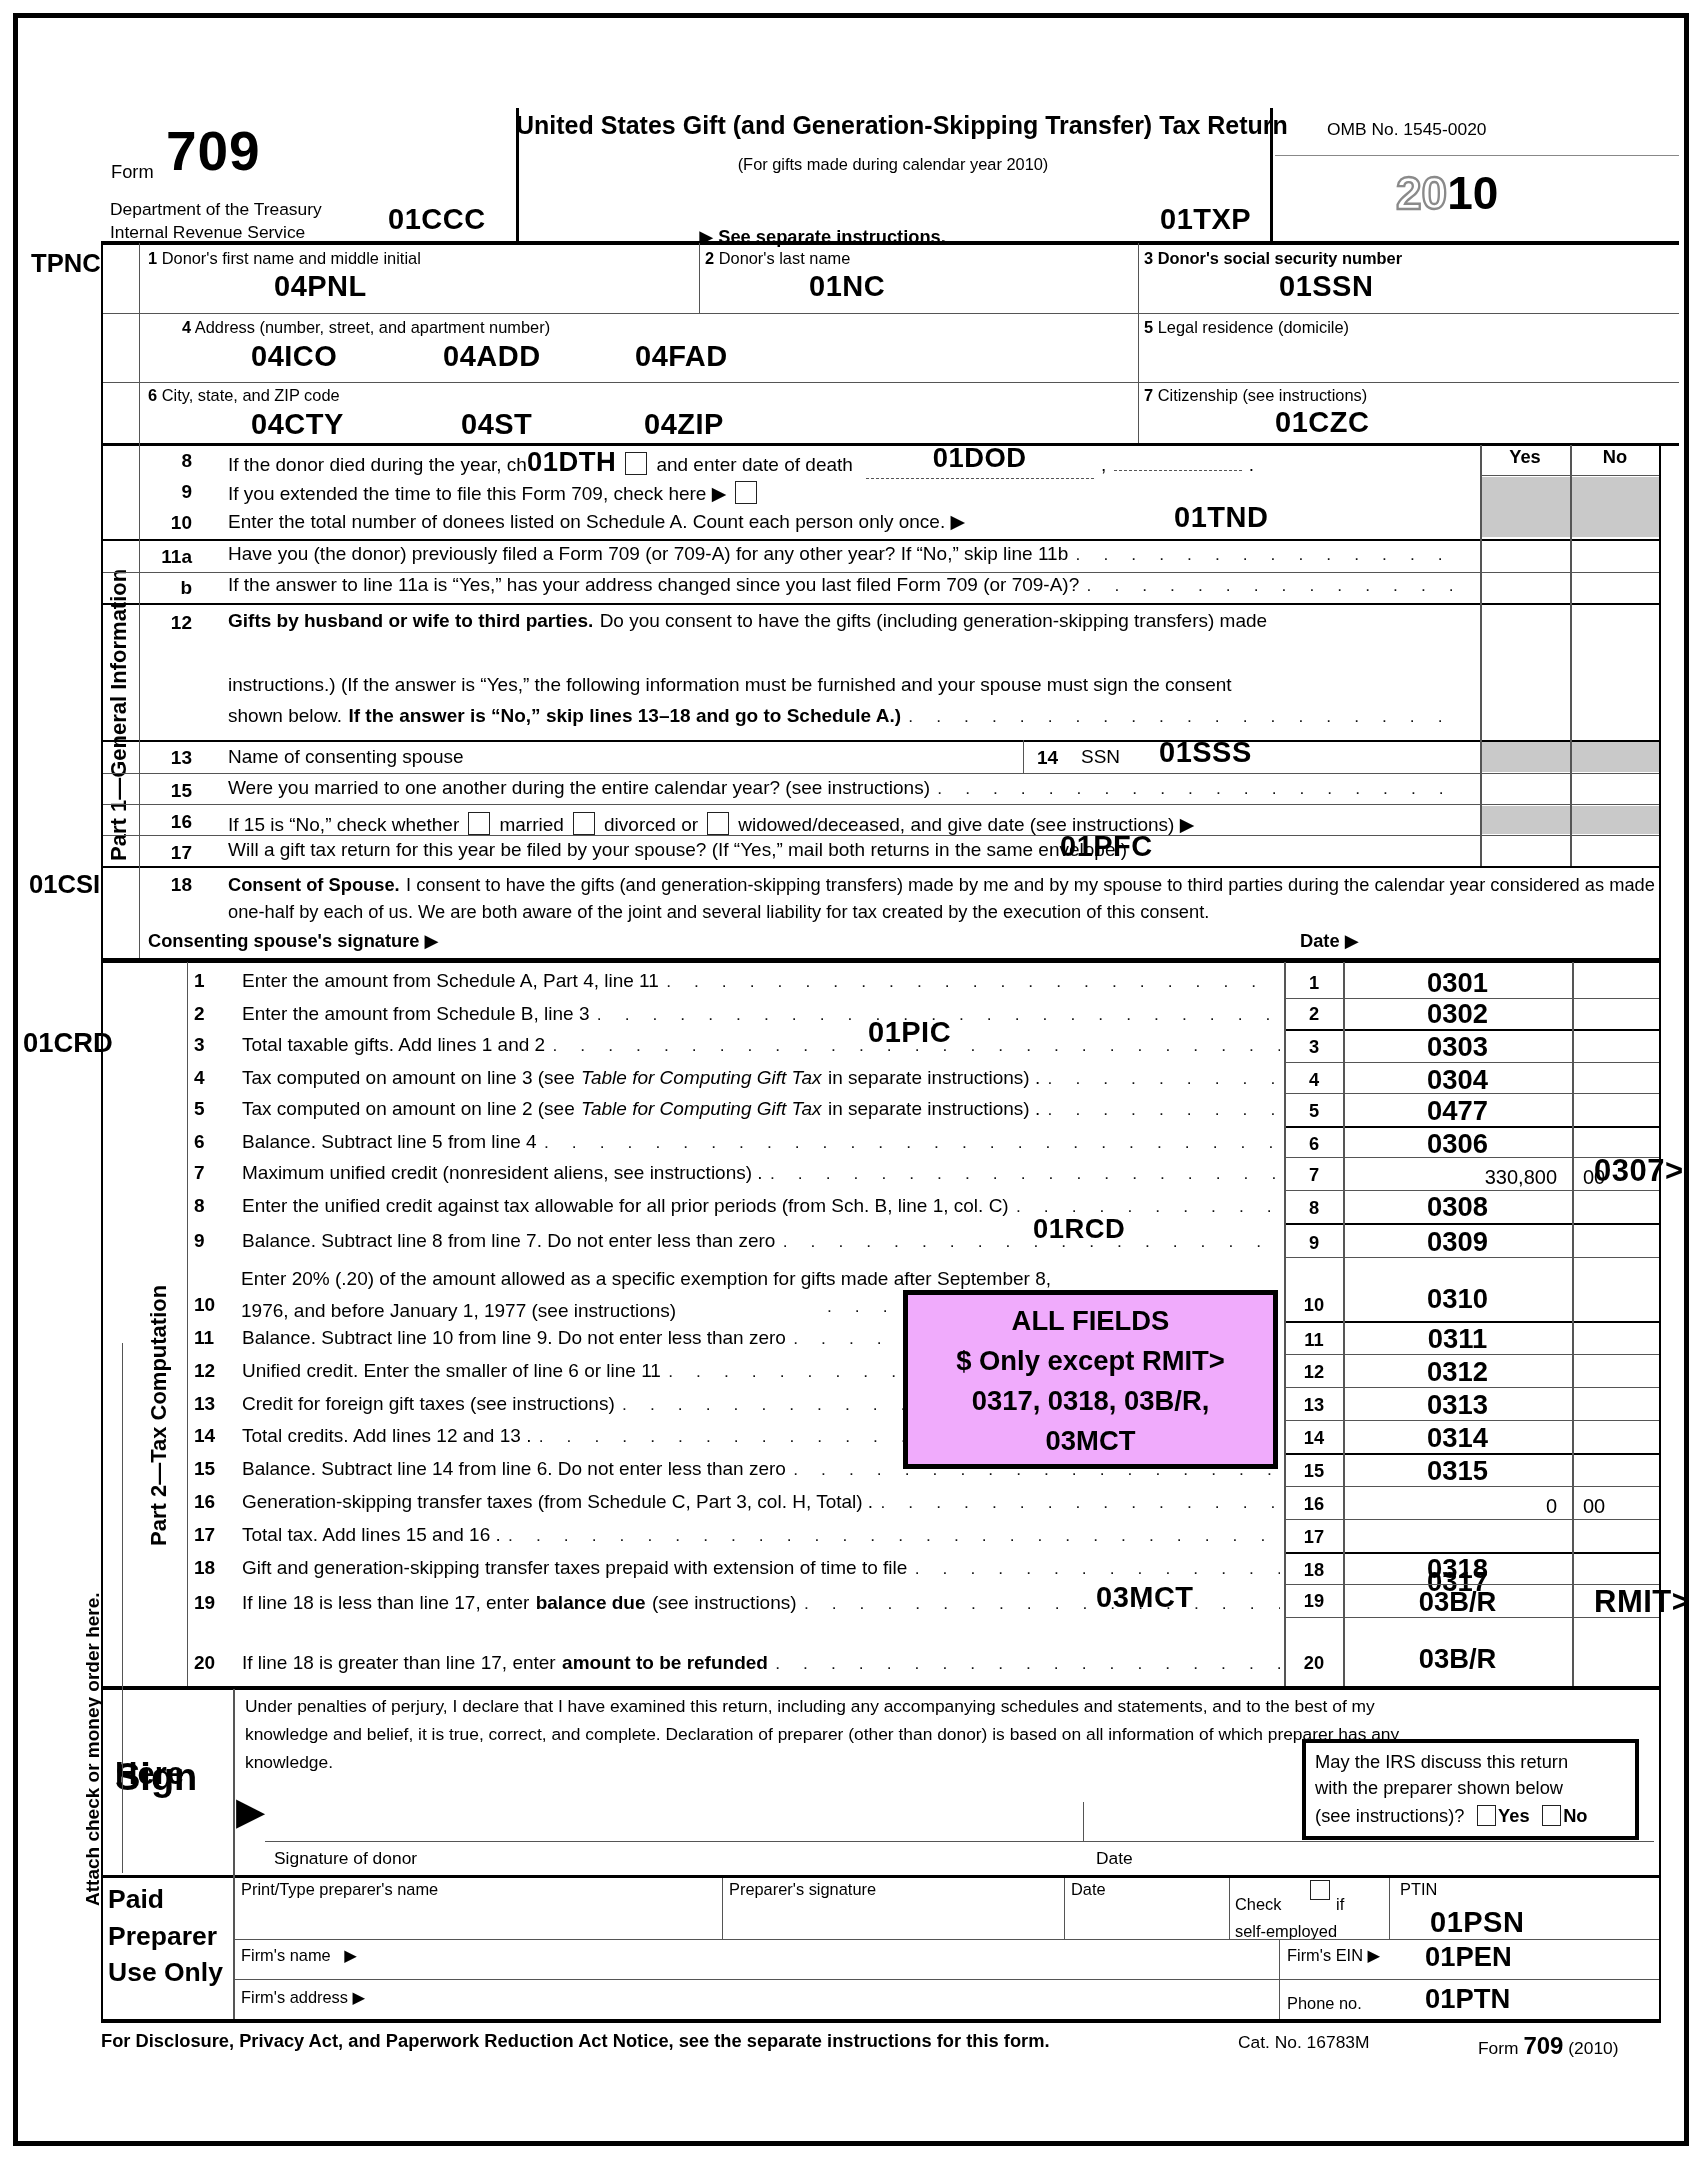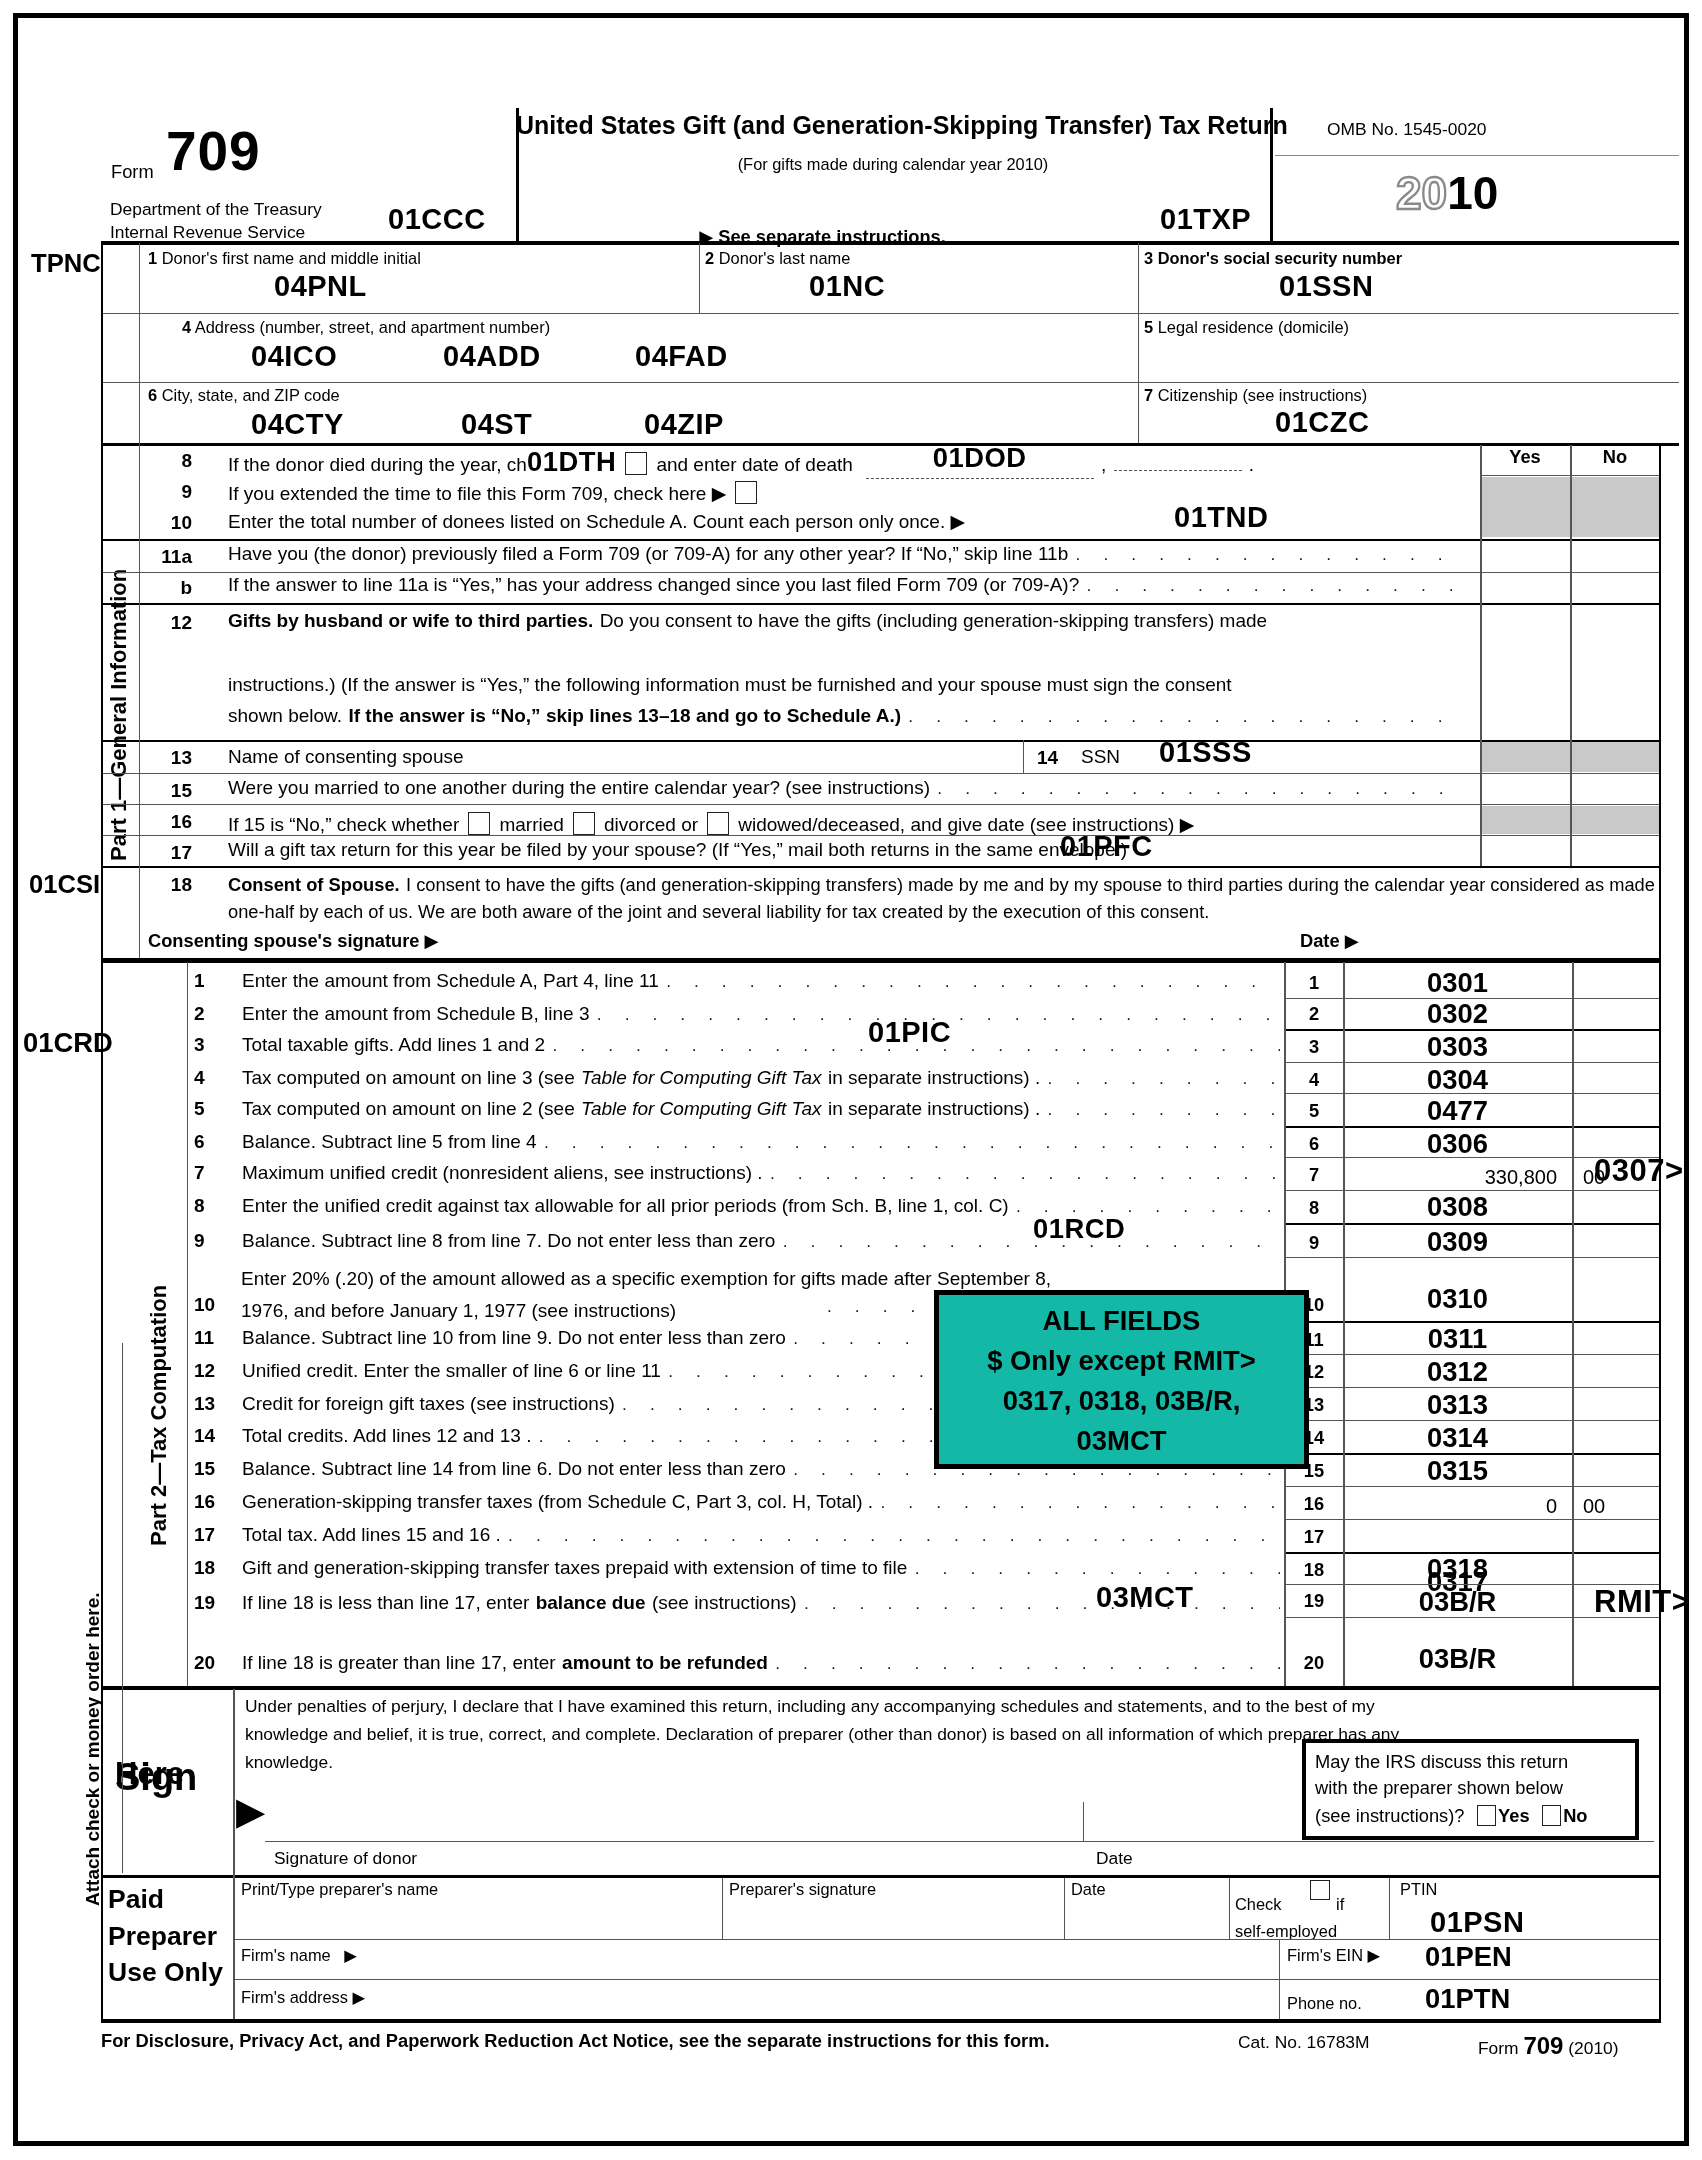--- a/index.html
+++ b/index.html
@@ -343,21 +343,21 @@
   <div class="flexrow p2row" style="top:1652px;">
     <span class="p2n">20</span>
       <span class="t mr">If line 18 is greater than line 17, enter</span>
       <span class="t bold">amount to be refunded</span>
       <span class="dots">. . . . . . . . . . . . . . . . . . . . . . . . . . . . . . . . . . . . . . . . . . . . . . . . . . . . . . . . . . . .</span>
   </div>
   <div class="p2num" style="top:1652px;">20</div>
   <div class="p2val" style="top:1643px;">03B/R</div>
 
   
-  <div class="a" style="left:934px;top:1290px;width:365px;height:163px;border:5.5px solid #000;background:#14b8a6;text-align:center;font-weight:bold;font-size:27.4px;line-height:40px;padding-top:5.5px;z-index:5;">
+  <div class="a" style="left:903px;top:1290px;width:365px;height:163px;border:5.5px solid #000;background:#f0abfc;text-align:center;font-weight:bold;font-size:27.4px;line-height:40px;padding-top:5.5px;z-index:5;">
     <div>ALL FIELDS</div>
     <div>$ Only except RMIT&gt;</div>
     <div>0317, 0318, 03B/R,</div>
     <div>03MCT</div>
   </div>
 
   
   <div class="vert" style="left:82px;top:1906px;font-size:19px;" title="Signature of donor"><span>Attach check or money order here.</span></div>
   <div class="a bold" style="left:115px;top:1748px;font-size:38px;margin-top:8px;">Sign</div>
   <div class="a bold" style="left:115px;top:1756px;font-size:31px;">Here</div>

